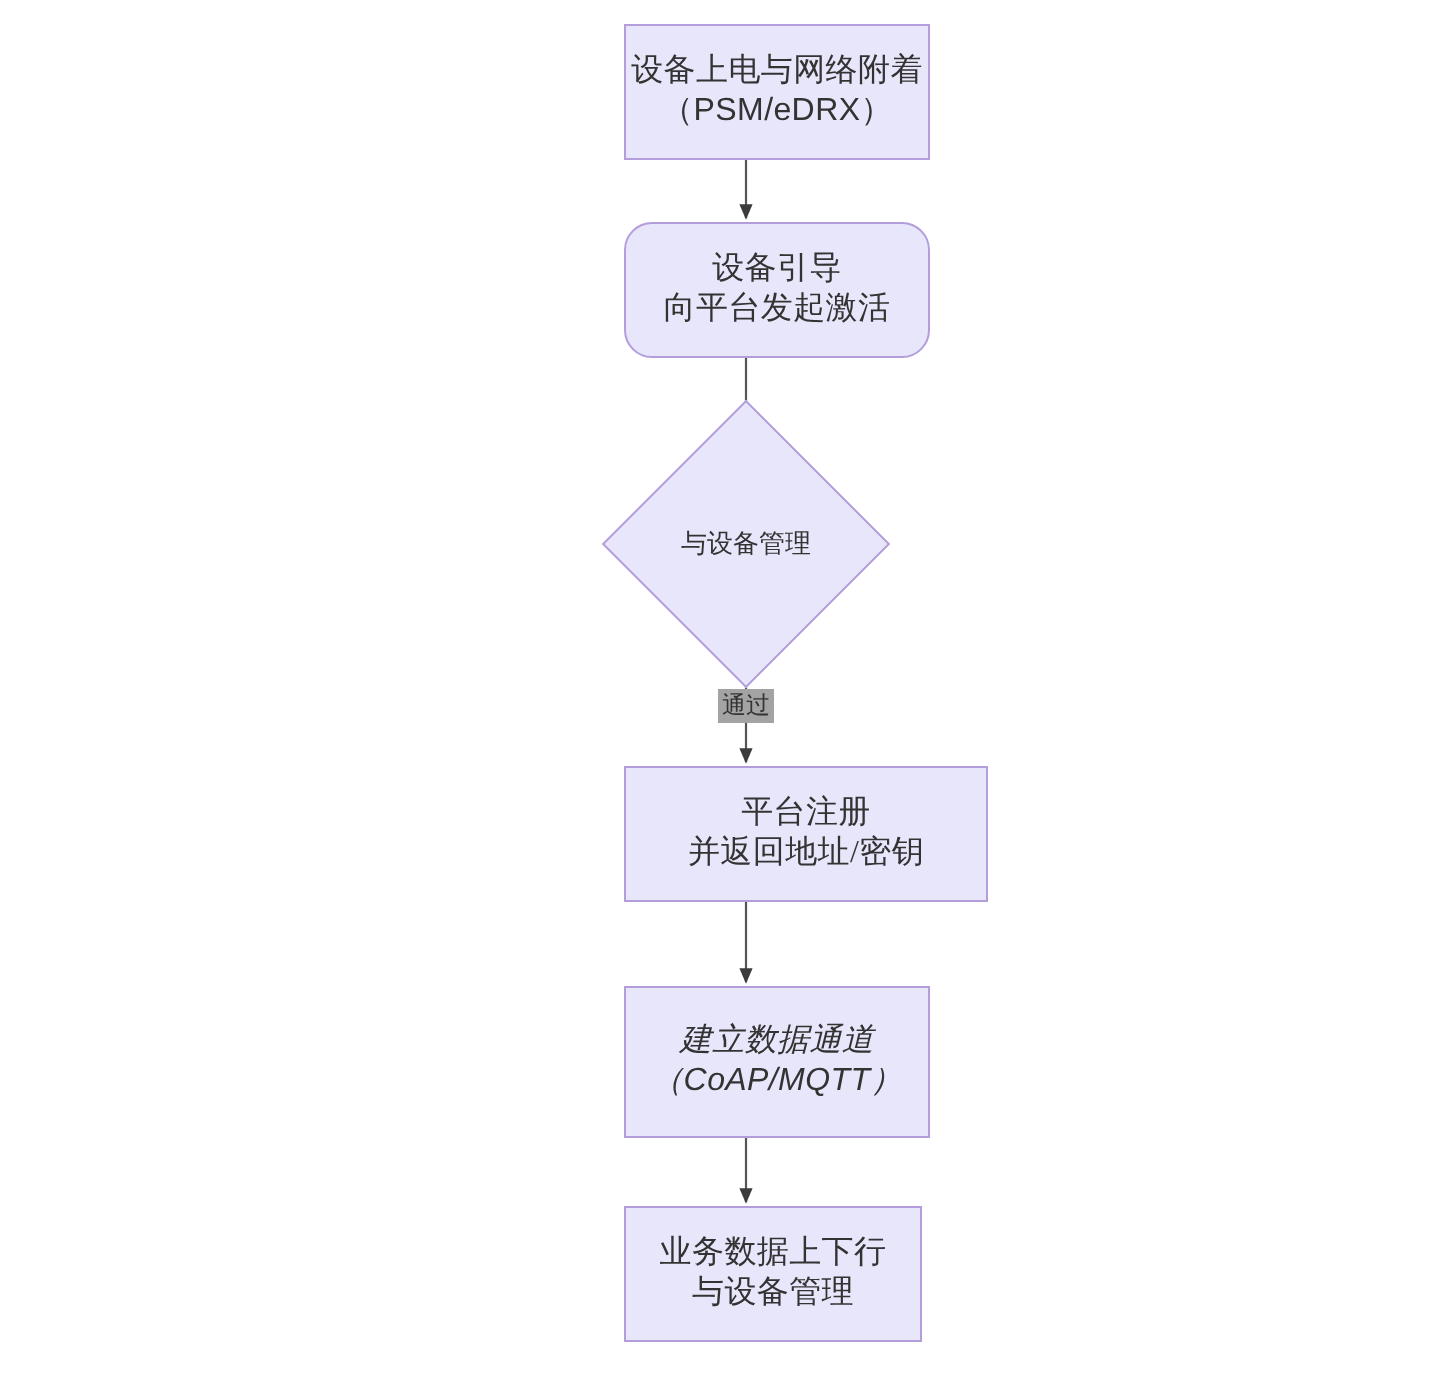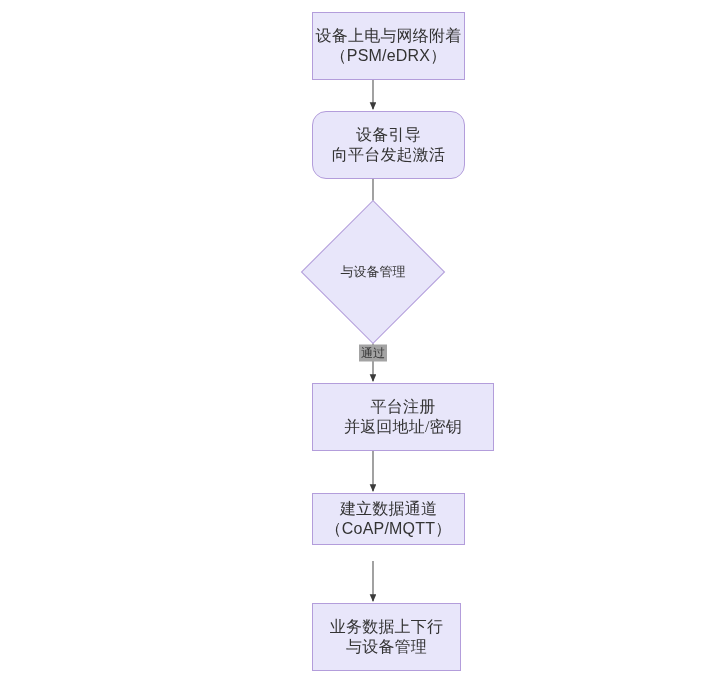--- a/index.html
+++ b/index.html
@@ -106,17 +106,17 @@
 <div class="node-decision-wrap" style="left:322px; top:221px; width:102px; height:102px;">
   <div class="node-decision-shape"></div>
   <div class="node-decision-label">与设备管理</div>
 </div>
 
 <div class="edge-label" style="left:373px; top:353px;">通过</div>
 
 <div class="node node-process" style="left:296px; top:383px; width:182px; height:68px;font-family:Liberation Serif, serif;">平台注册
 并返回地址/密钥</div>
 
-<div class="node node-process" style="left:296px; top:493px; width:153px; height:52px;">建立数据通道
+<div class="node node-process" style="left:296px; top:493px; width:153px; height:76px;font-style:italic;">建立数据通道
 （CoAP/MQTT）</div>
 
 <div class="node node-process" style="left:296px; top:603px; width:149px; height:68px;">业务数据上下行
 与设备管理</div>
 
 </body></html>

